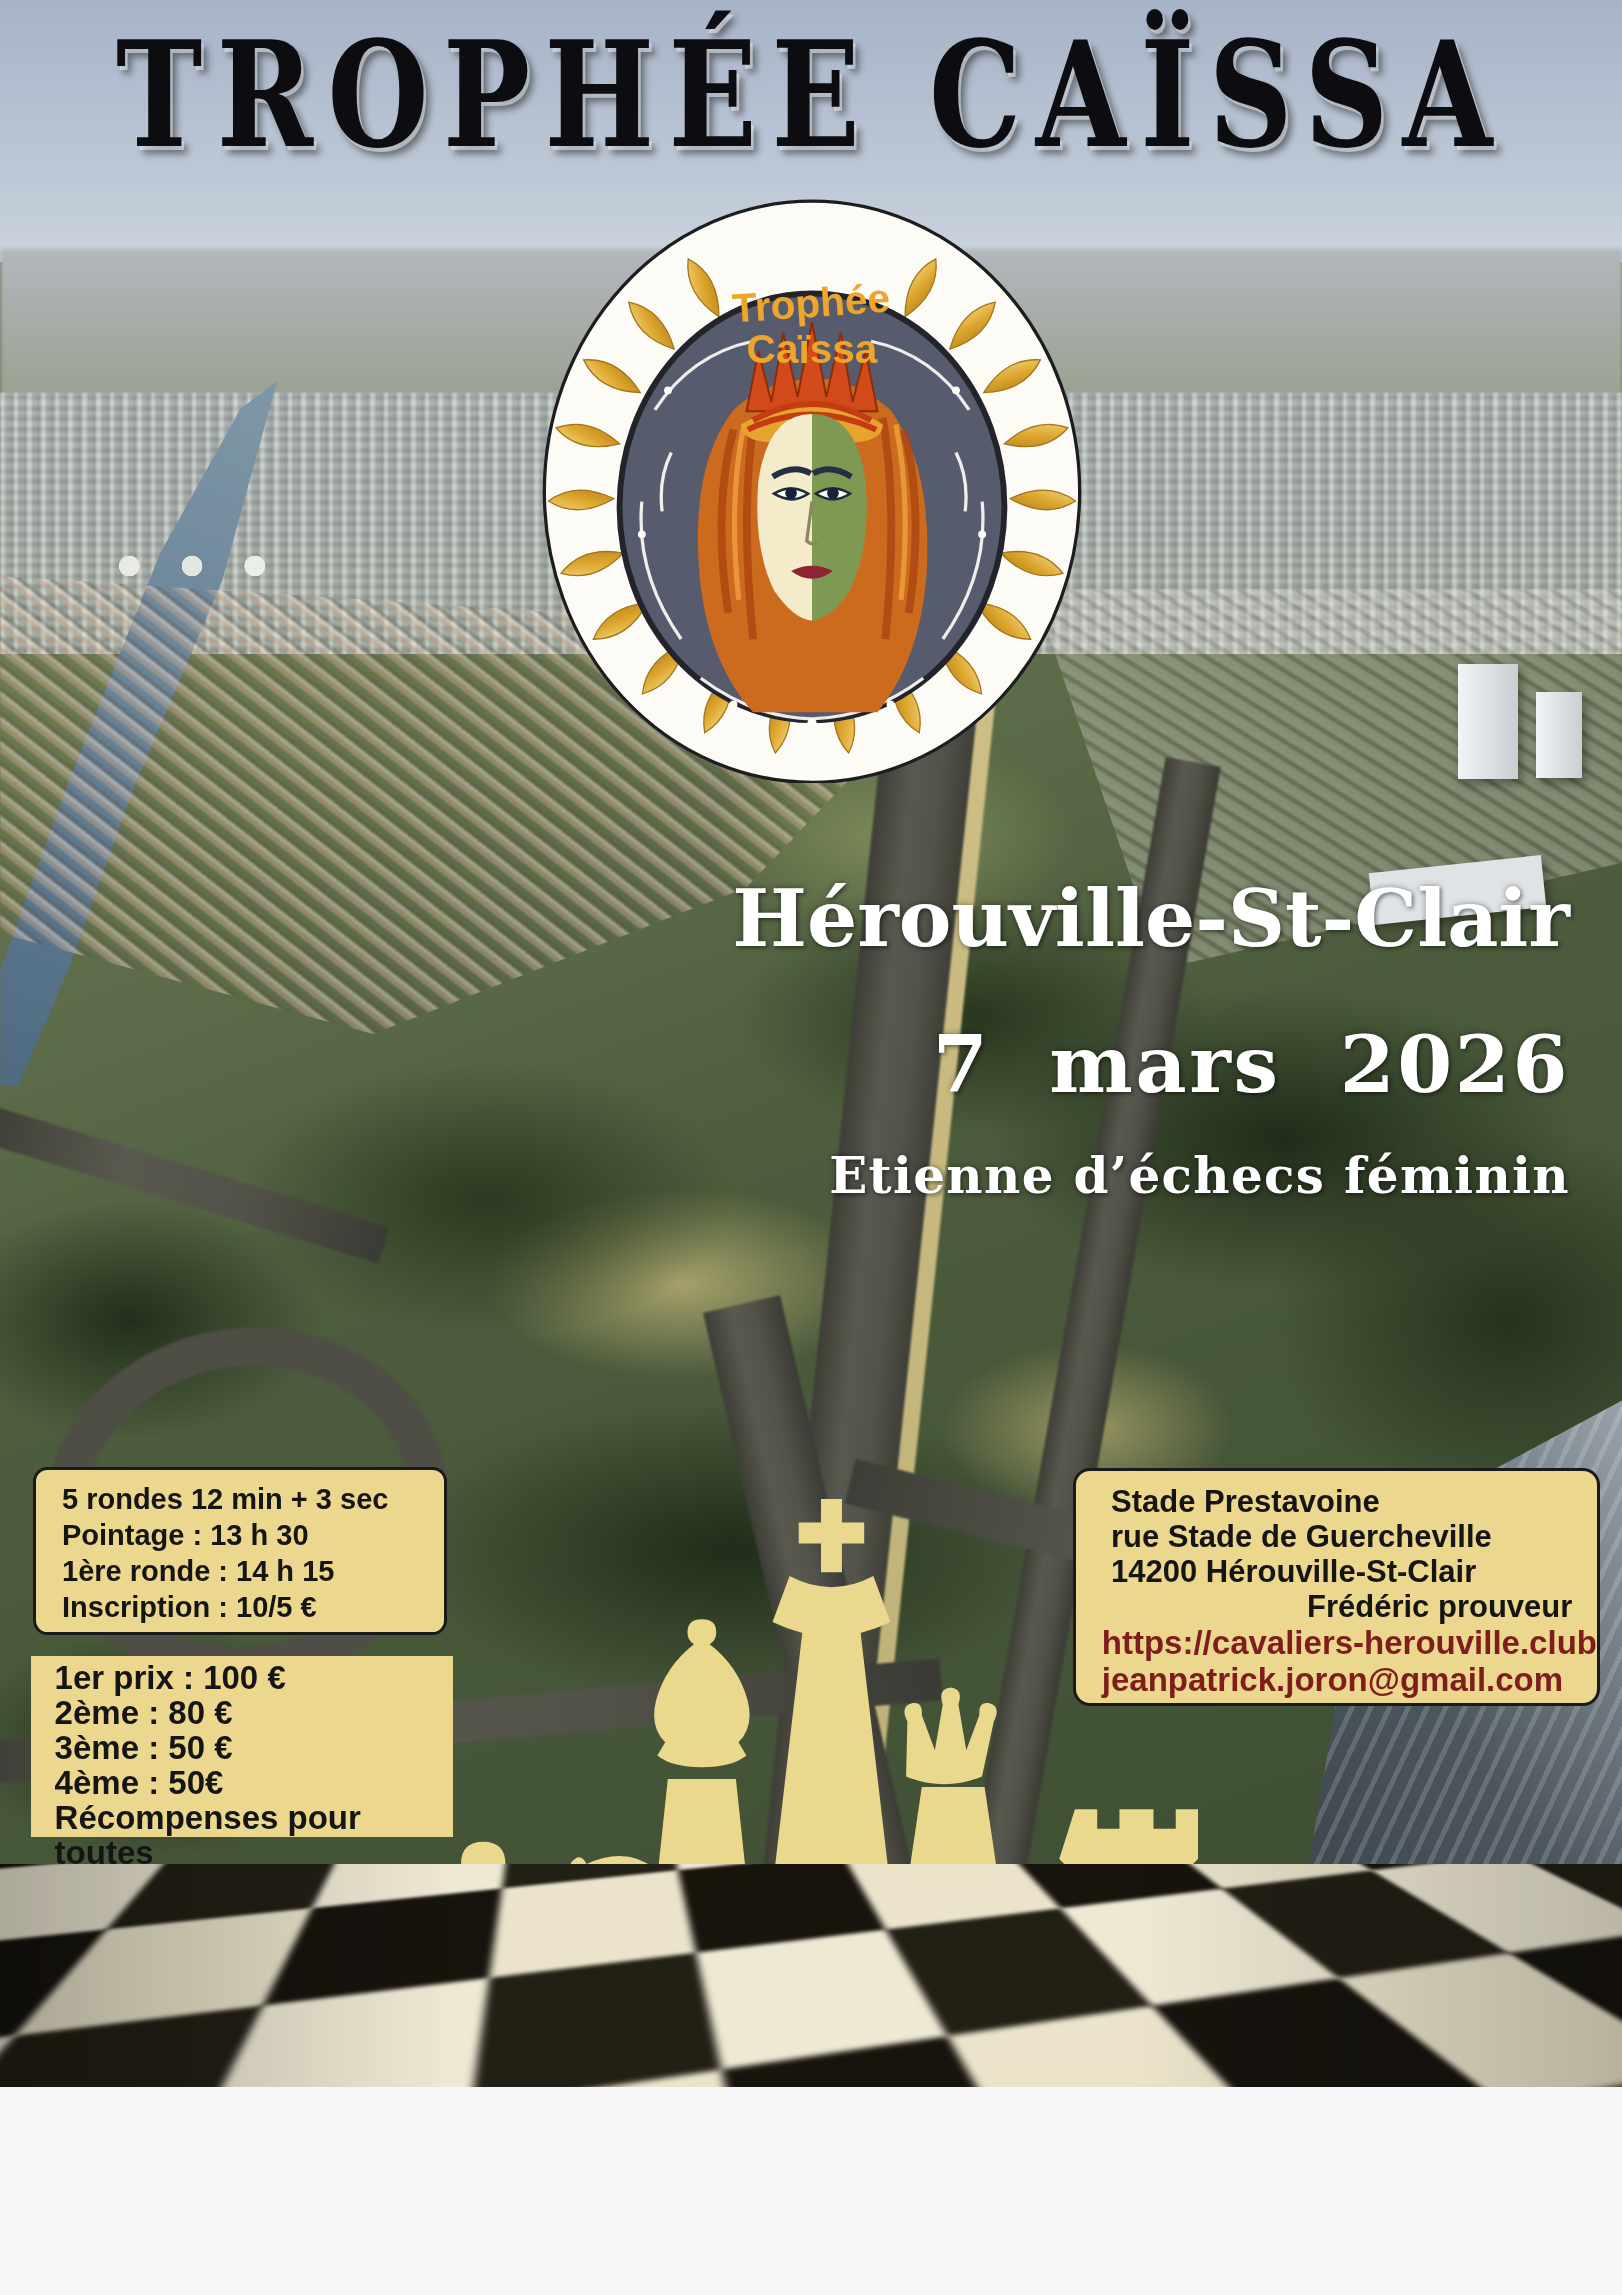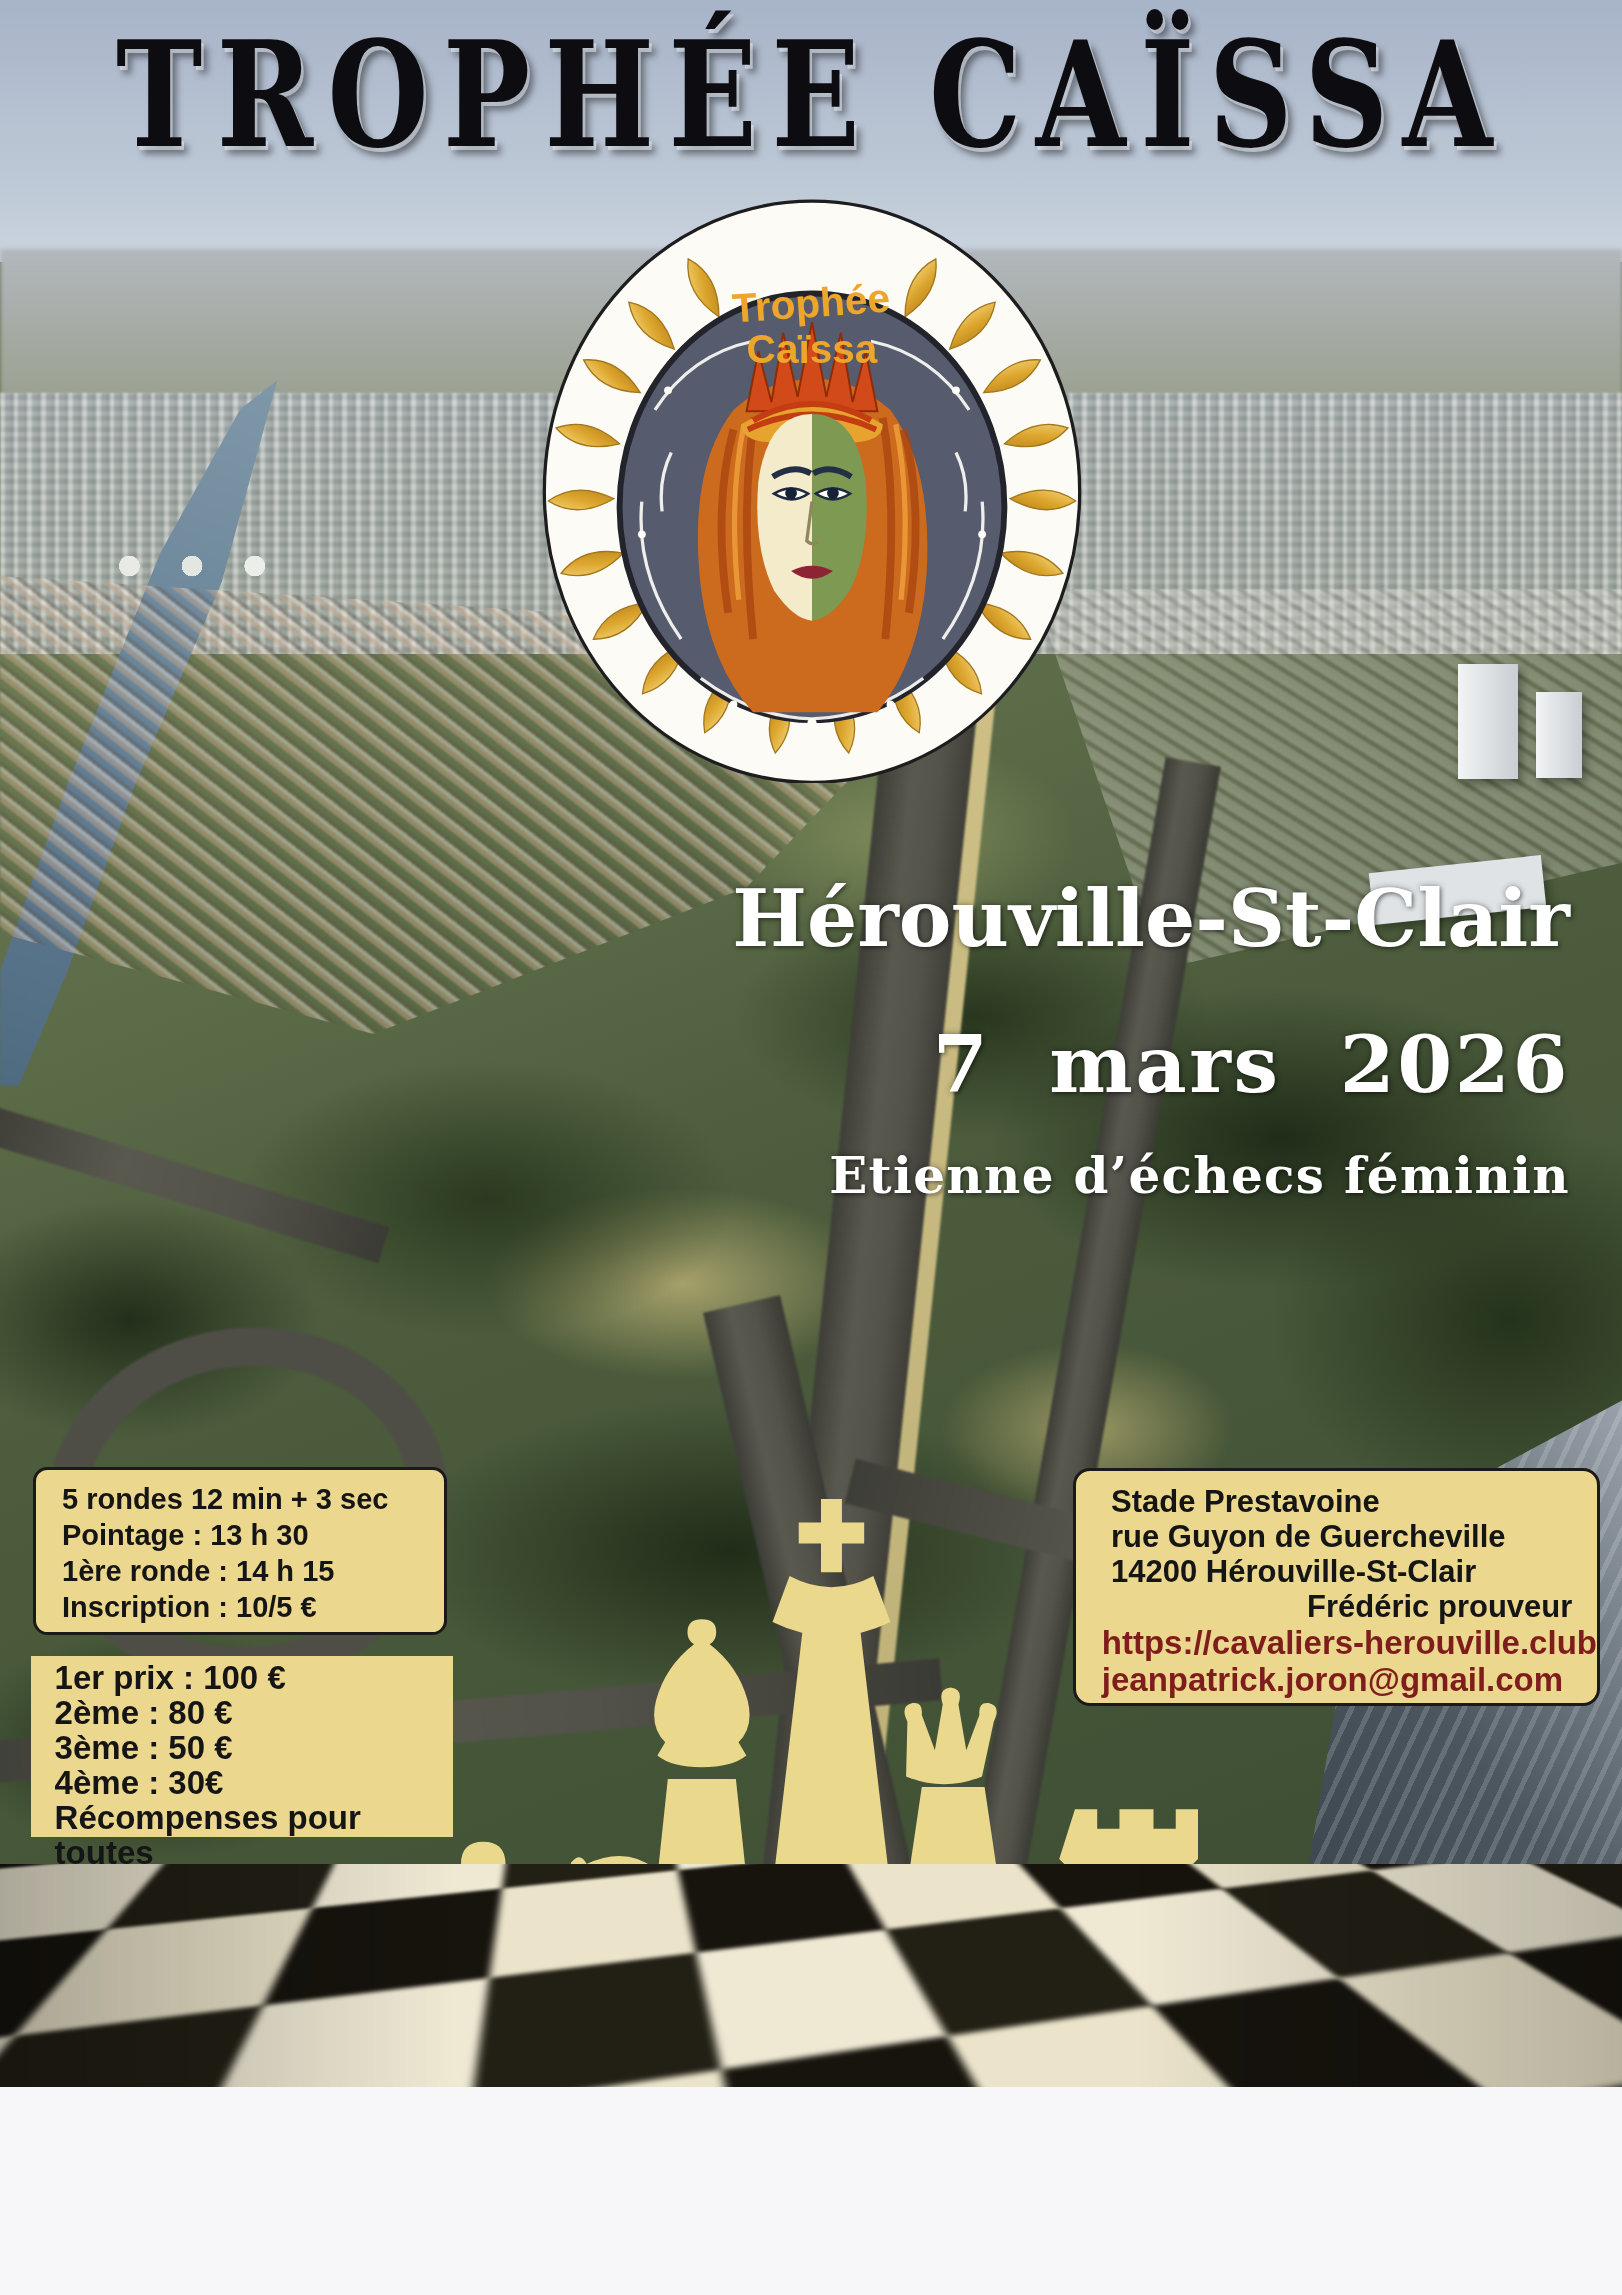--- a/index.html
+++ b/index.html
@@ -230,27 +230,27 @@
     <div>5 rondes 12 min + 3 sec</div>
     <div>Pointage : 13 h 30</div>
     <div>1ère ronde : 14 h 15</div>
     <div>Inscription : 10/5 €</div>
   </div>
 
   <div class="ibox box-prizes">
     <div>1er prix : 100 €</div>
     <div>2ème : 80 €</div>
     <div>3ème : 50 €</div>
-    <div>4ème : 30€</div>
+    <div>4ème : 50€</div>
     <div>Récompenses pour toutes</div>
   </div>
 
   <div class="ibox box-venue">
     <div>Stade Prestavoine</div>
-    <div>rue Guyon de Guercheville</div>
+    <div>rue Stade de Guercheville</div>
     <div>14200 Hérouville-St-Clair</div>
     <div class="indent">Frédéric prouveur</div>
     <a href="#" class="link">https://cavaliers-herouville.club</a>
     <a href="#" class="link">jeanpatrick.joron@gmail.com</a>
   </div>
 
   <div class="board-strip">
     <div class="board-plane"></div>
     <div class="board-shade"></div>
   </div>

